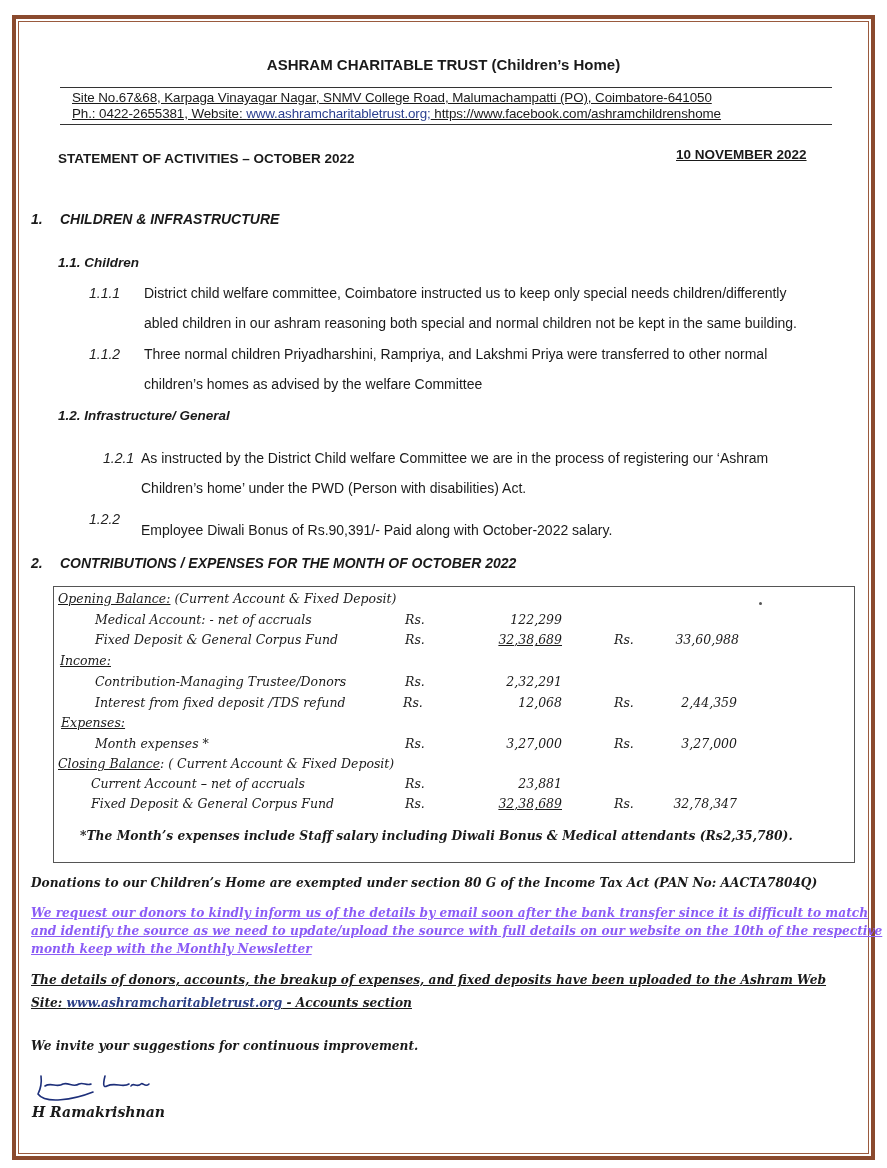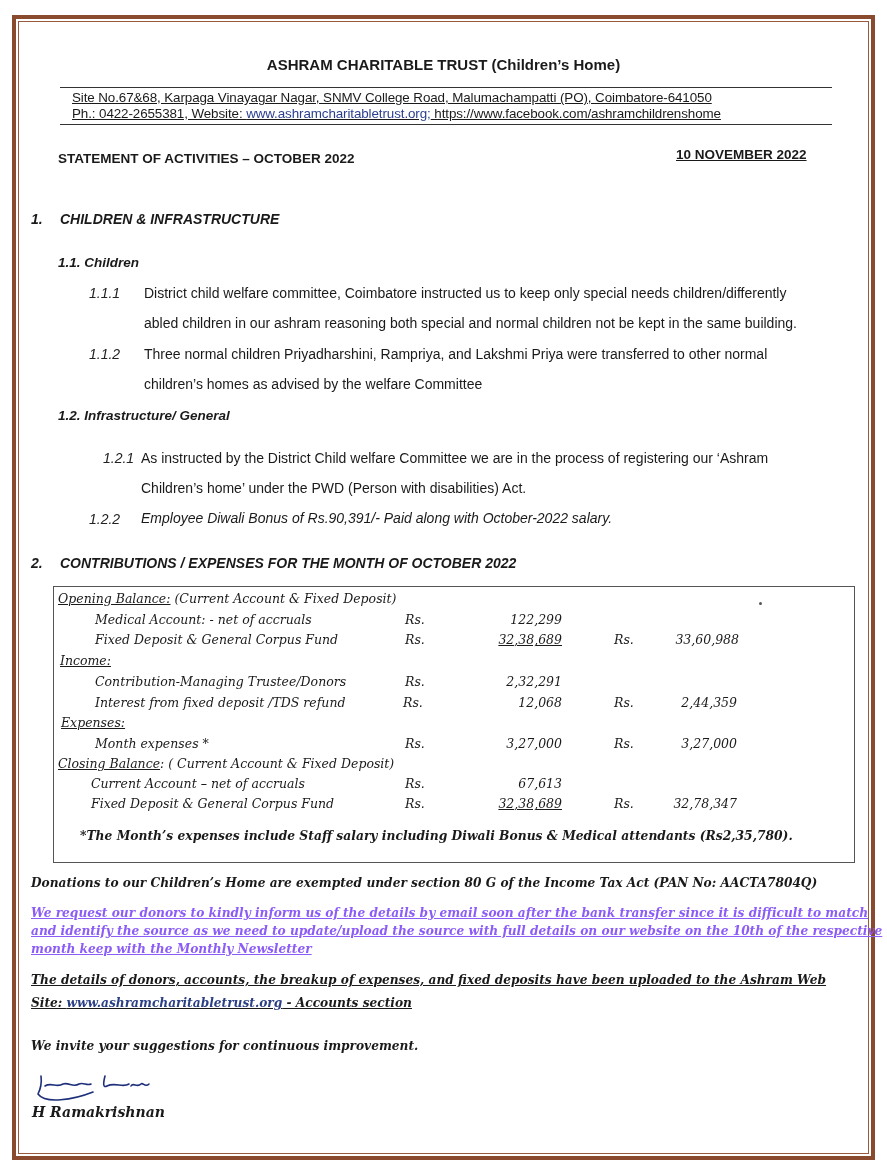--- a/index.html
+++ b/index.html
@@ -59,21 +59,21 @@
 <div class="abs itemtext" style="left:144px; top:346px;">Three normal children Priyadharshini, Rampriya, and Lakshmi Priya were transferred to other normal</div>
 <div class="abs itemtext" style="left:144px; top:376px;">children’s homes as advised by the welfare Committee</div>
 
 <div class="abs subsec" style="left:58px; top:408px;">1.2. Infrastructure/ General</div>
 
 <div class="abs itemnum" style="left:103px; top:450px;">1.2.1</div>
 <div class="abs itemtext" style="left:141px; top:450px;">As instructed by the District Child welfare Committee we are in the process of registering our ‘Ashram</div>
 <div class="abs itemtext" style="left:141px; top:480px;">Children’s home’ under the PWD (Person with disabilities) Act.</div>
 
 <div class="abs itemnum" style="left:89px; top:511px;">1.2.2</div>
-<div class="abs itemtext" style="left:141px; top:510px;font-style:italic;">Employee Diwali Bonus of Rs.90,391/- Paid along with October-2022 salary.</div>
+<div class="abs itemtext" style="left:141px; top:522px;">Employee Diwali Bonus of Rs.90,391/- Paid along with October-2022 salary.</div>
 
 <div class="abs sec" style="left:31px; top:555px;">2.</div>
 <div class="abs sec" style="left:60px; top:555px;">CONTRIBUTIONS / EXPENSES FOR THE MONTH OF OCTOBER 2022</div>
 
 <div class="ftable"></div>
 <div class="dot"></div>
 
 <div class="abs fin" style="left:58px; top:591px;"><span class="fin-h">Opening Balance:</span><span> (Current Account &amp; Fixed Deposit)</span></div>
 
 <div class="abs fin" style="left:95px; top:612px;">Medical Account: - net of accruals</div>
@@ -103,21 +103,21 @@
 <div class="abs fin" style="left:95px; top:736px;">Month expenses *</div>
 <div class="abs fin" style="left:405px; top:736px;">Rs.</div>
 <div class="abs fin num" style="left:462px; top:736px;">3,27,000</div>
 <div class="abs fin" style="left:614px; top:736px;">Rs.</div>
 <div class="abs fin num" style="left:637px; top:736px;">3,27,000</div>
 
 <div class="abs fin" style="left:58px; top:756px;"><span class="fin-h">Closing Balance</span><span>: ( Current Account &amp; Fixed Deposit)</span></div>
 
 <div class="abs fin" style="left:91px; top:776px;">Current Account – net of accruals</div>
 <div class="abs fin" style="left:405px; top:776px;">Rs.</div>
-<div class="abs fin num" style="left:462px; top:776px;">67,613</div>
+<div class="abs fin num" style="left:462px; top:776px;">23,881</div>
 
 <div class="abs fin" style="left:91px; top:796px;">Fixed Deposit &amp; General Corpus Fund</div>
 <div class="abs fin" style="left:405px; top:796px;">Rs.</div>
 <div class="abs fin num" style="left:462px; top:796px;"><span class="ul">32,38,689</span></div>
 <div class="abs fin" style="left:614px; top:796px;">Rs.</div>
 <div class="abs fin num" style="left:637px; top:796px;">32,78,347</div>
 
 <div class="abs footnote" style="left:80px; top:828px;">*The Month’s expenses include Staff salary including Diwali Bonus &amp; Medical attendants (Rs2,35,780).</div>
 
 <div class="abs note" style="left:31px; top:876px;">Donations to our Children’s Home are exempted under section 80 G of the Income Tax Act (PAN No: AACTA7804Q)</div>

